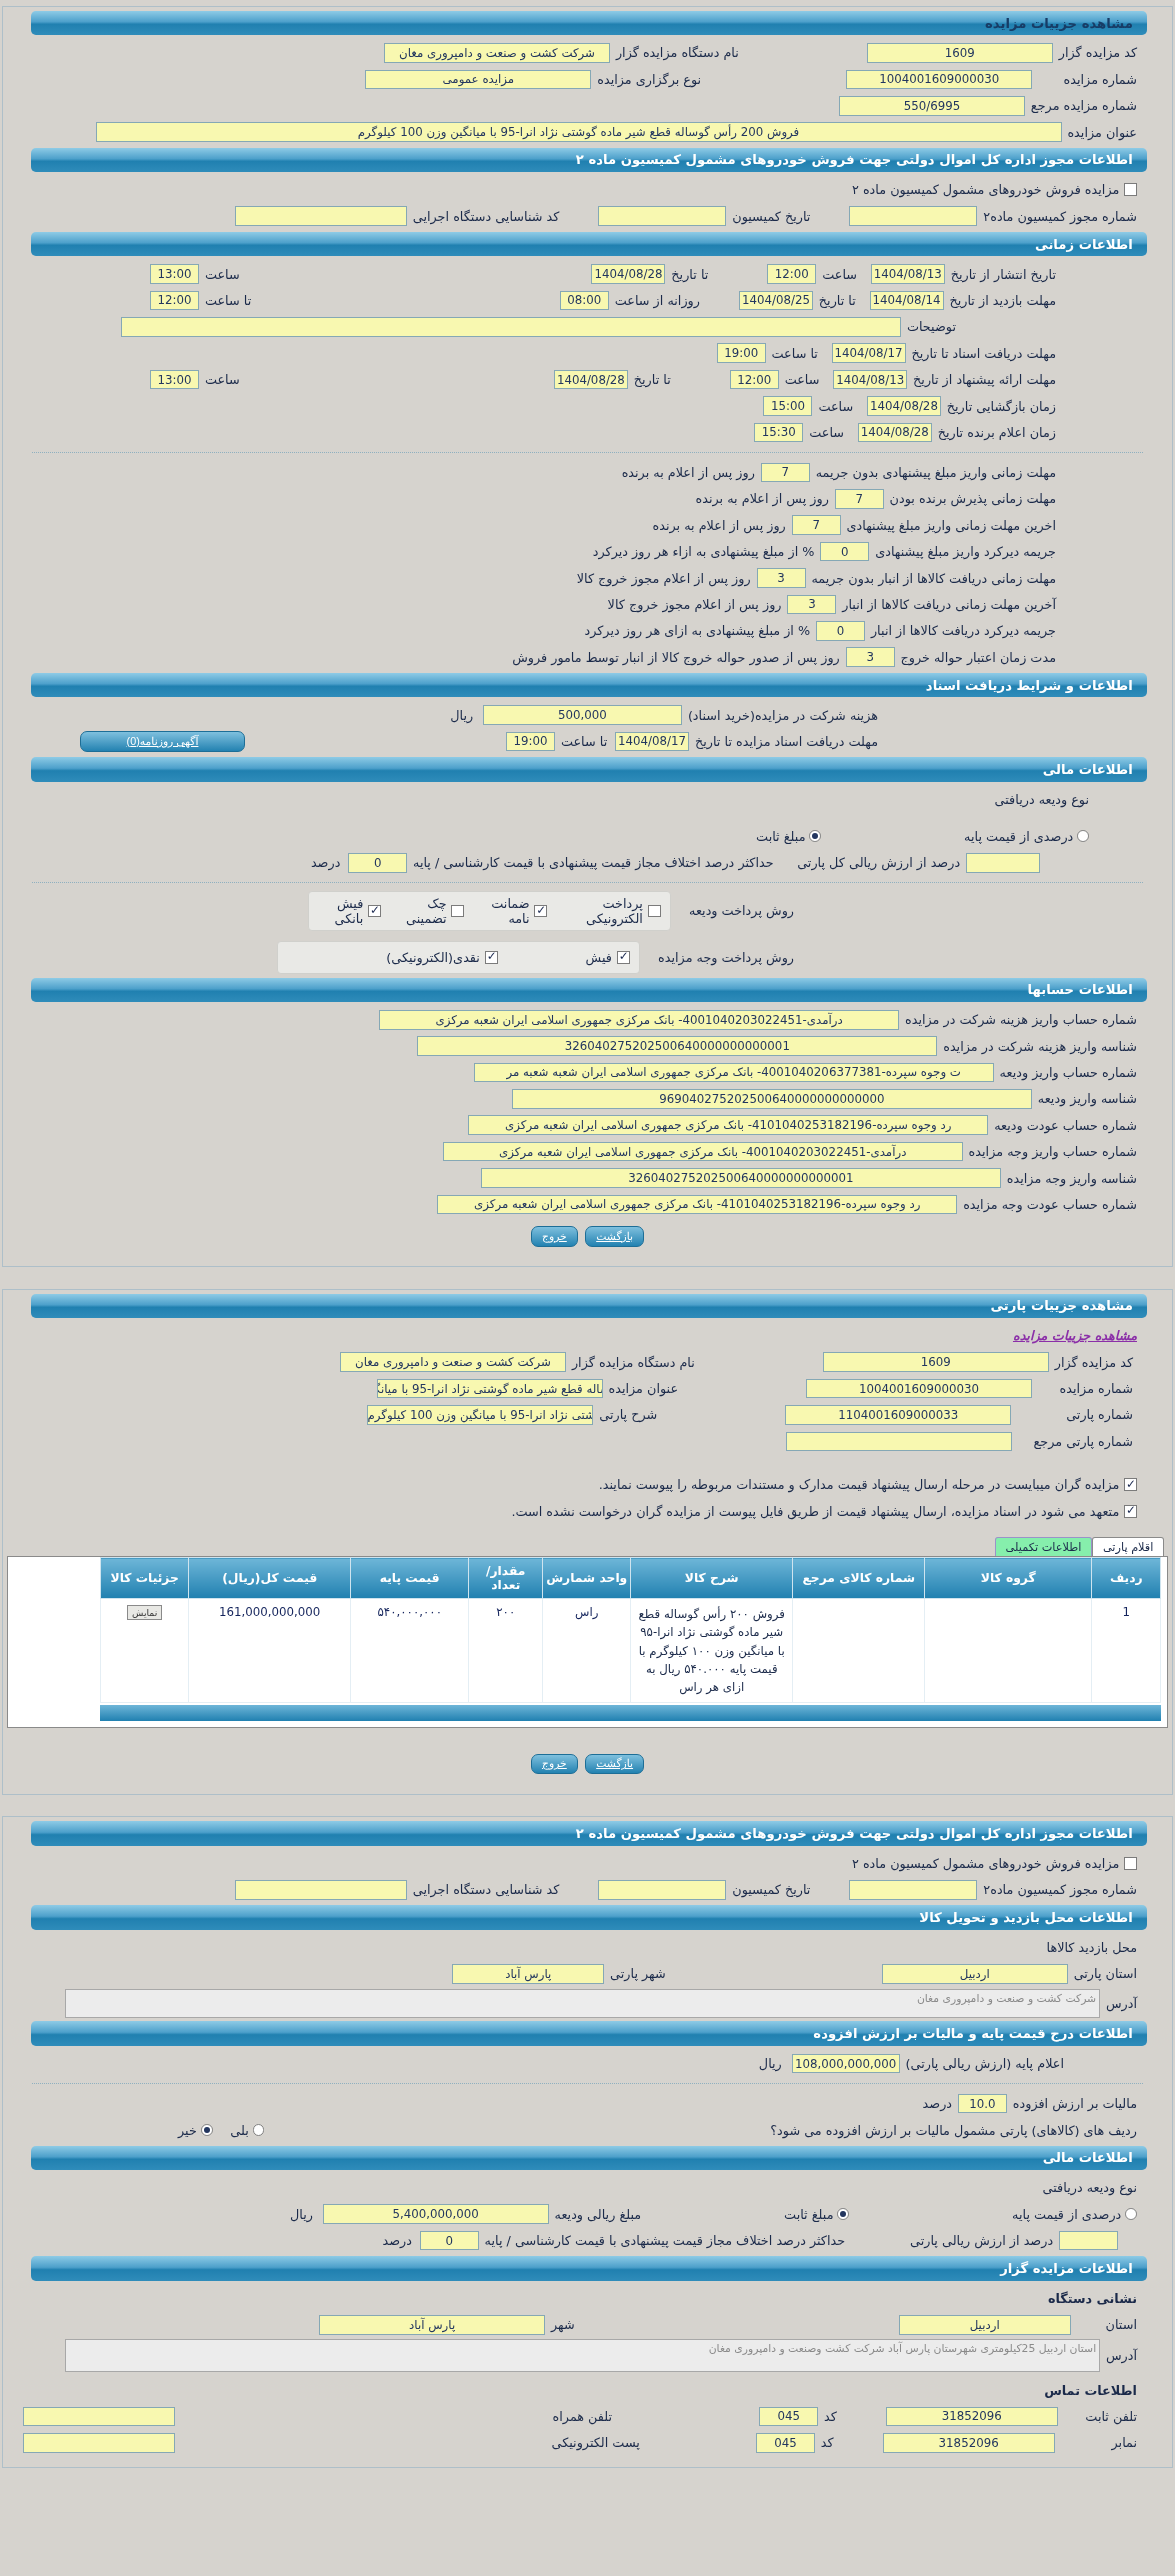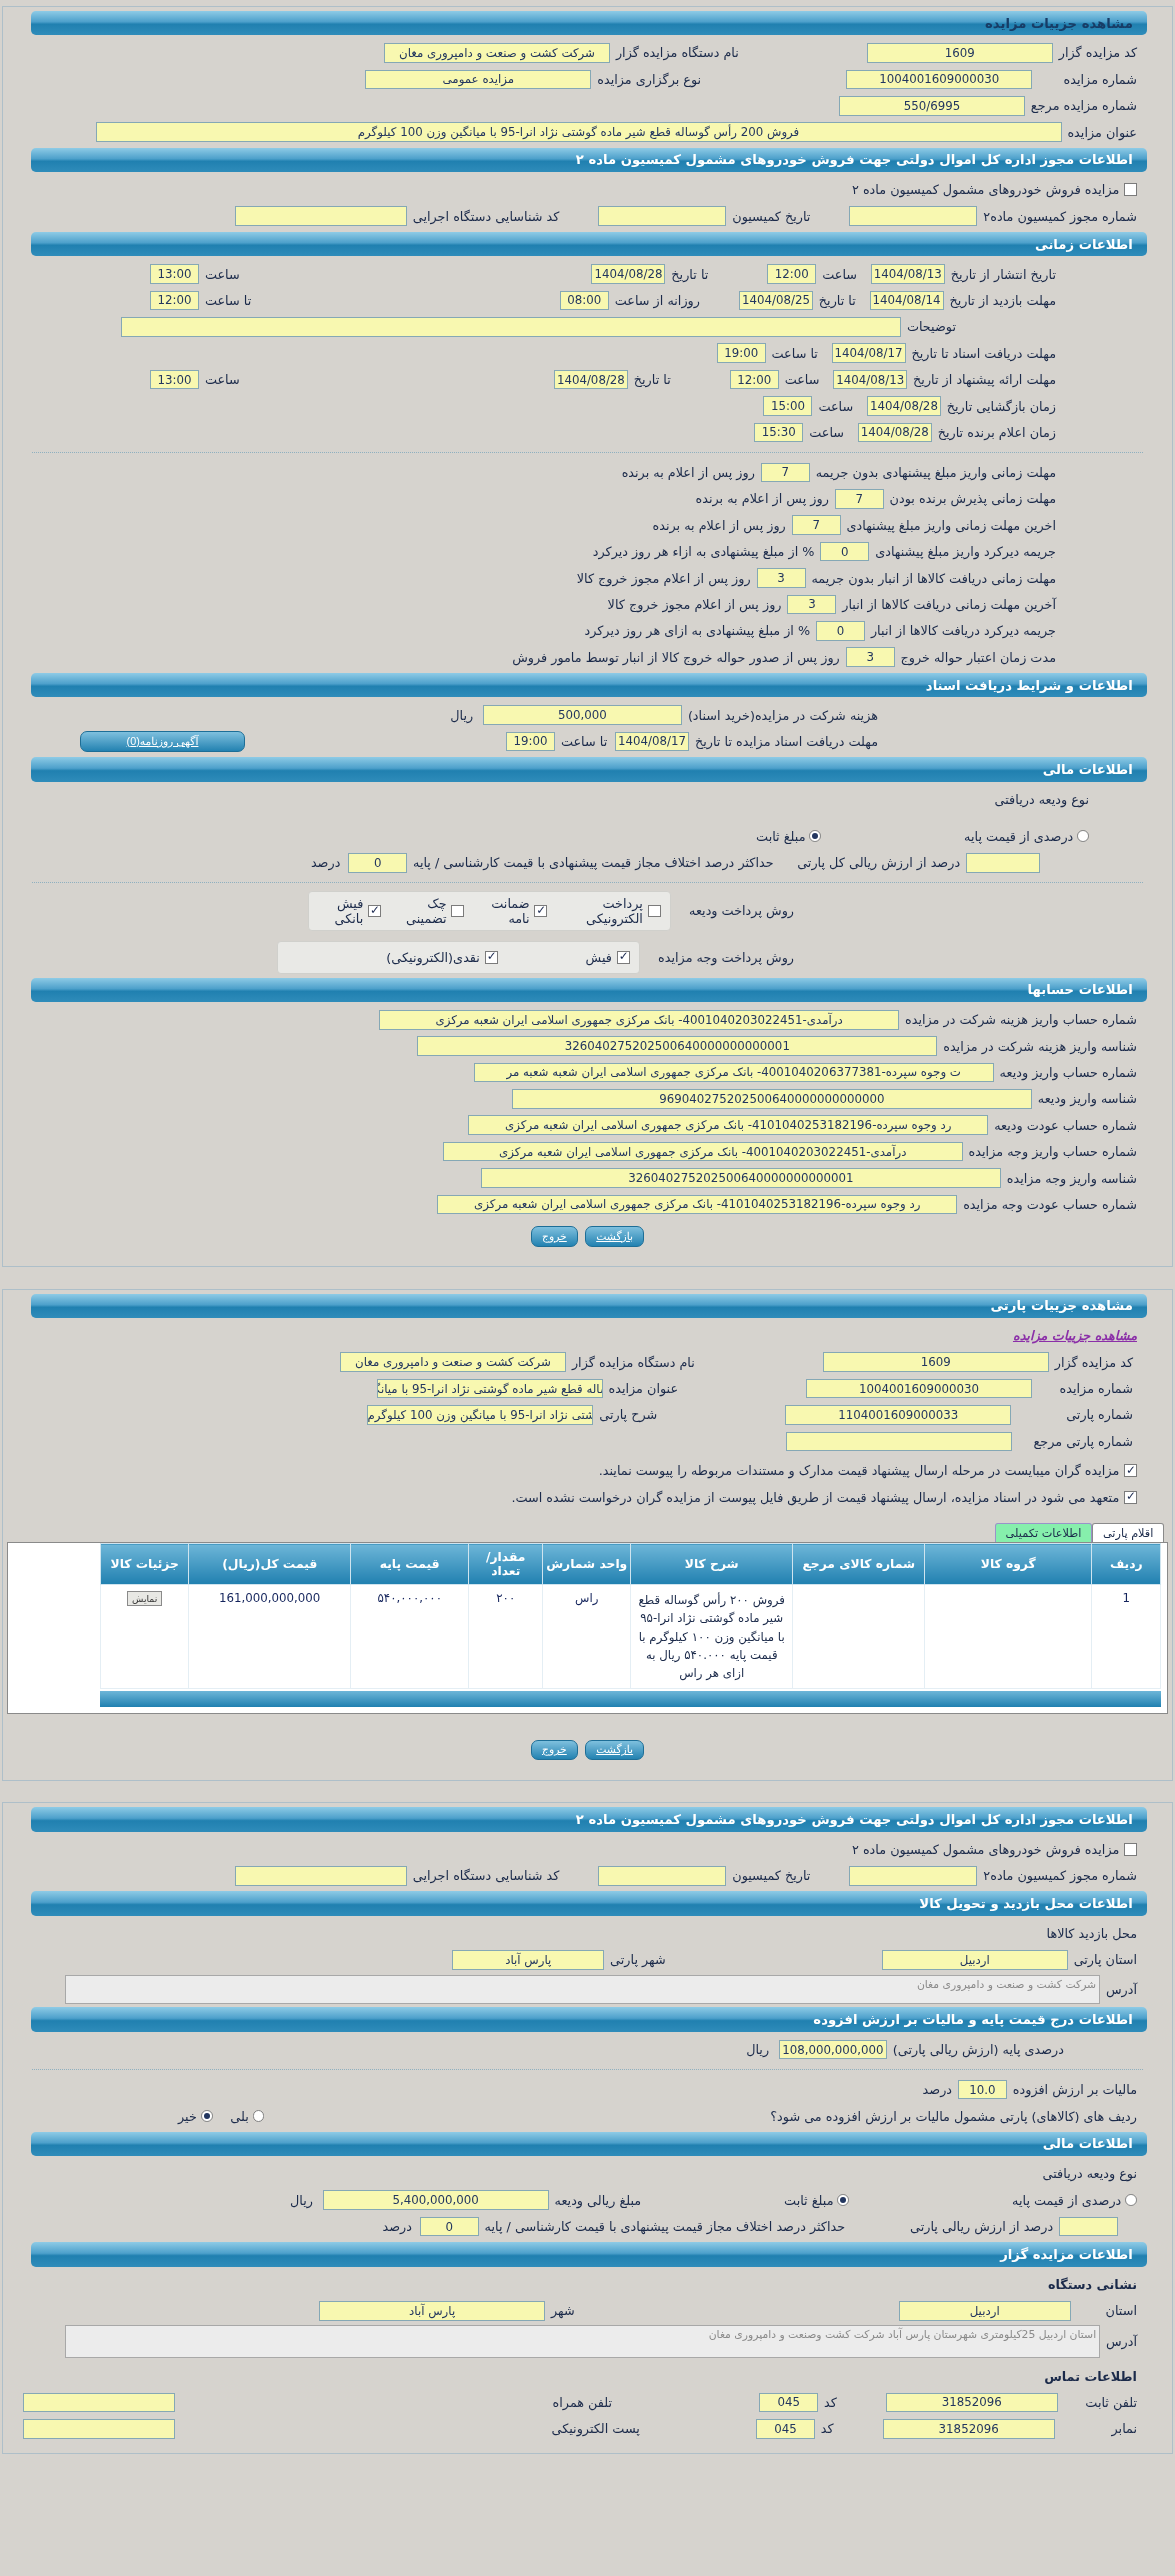--- a/index.html
+++ b/index.html
@@ -340,21 +340,21 @@
       <span class="lbl">شماره پارتی</span>
       <div class="f w230" style="margin-right:49px">1104001609000033</div>
       <span class="lbl" style="margin-right:128px">شرح پارتی</span>
       <div class="f w230">شیر ماده گوشتی نژاد انرا-95 با میانگین وزن 100 کیلوگرم با قیمت پایه</div>
     </div>
     <div class="row" style="padding-right:39px">
       <span class="lbl">شماره پارتی مرجع</span>
       <div class="f w230" style="margin-right:15.7px"></div>
     </div>
 
-    <div class="row" style="margin-top:6px">
+    <div class="row" style="margin-top:20px">
       <span class="cb on"></span>
       <span class="lbl">مزایده گران میبایست در مرحله ارسال پیشنهاد قیمت مدارک و مستندات مربوطه را پیوست نمایند.</span>
     </div>
     <div class="row">
       <span class="cb on"></span>
       <span class="lbl">متعهد می شود در اسناد مزایده، ارسال پیشنهاد قیمت از طریق فایل پیوست از مزایده گران درخواست نشده است.</span>
     </div>
 
     <div class="tabs">
       <div class="tab active">اقلام پارتی</div>
@@ -432,21 +432,21 @@
     </div>
     <div class="row">
       <span class="lbl">آدرس</span>
       <div class="f gray w1055" style="height:29px;align-items:flex-start;padding-top:2px">شرکت کشت و صنعت و دامپروری مغان</div>
     </div>
 
     <div class="hdrbar">
       <span>اطلاعات درج قیمت پایه و مالیات بر ارزش افزوده</span>
     </div>
     <div class="row pr110">
-      <span class="lbl">درصدی پایه (ارزش ریالی پارتی)</span>
+      <span class="lbl">اعلام پایه (ارزش ریالی پارتی)</span>
       <div class="f w110">108,000,000,000</div>
       <span class="lbl" style="margin-right:9.8px">ریال</span>
     </div>
     <div class="dotted"></div>
     <div class="row">
       <span class="lbl">مالیات بر ارزش افزوده</span>
       <div class="f w50">10.0</div>
       <span class="lbl" style="margin-right:5.9px">درصد</span>
     </div>
     <div class="row">

